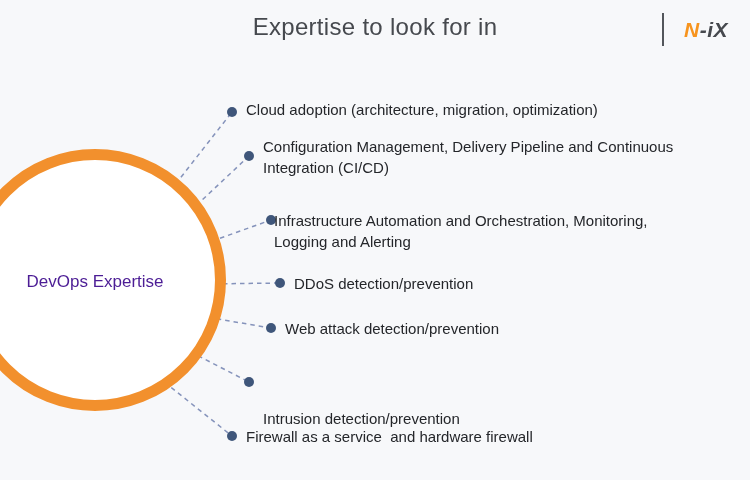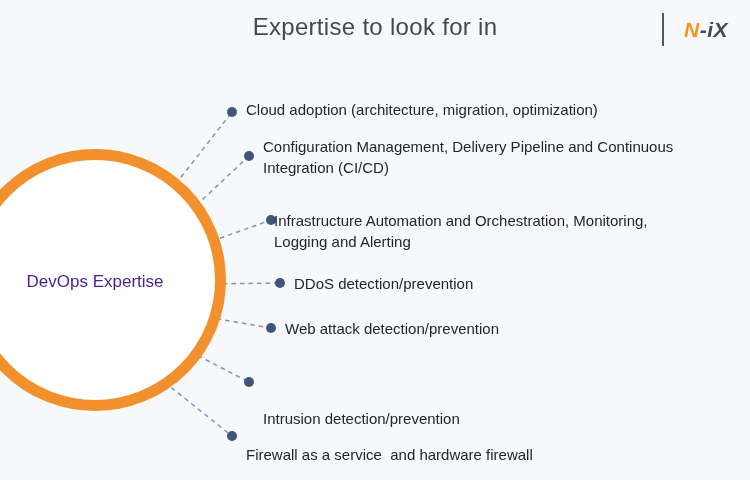--- a/index.html
+++ b/index.html
@@ -95,16 +95,16 @@
 
   <div id="items">
       <div class="item" style="left: 246px; top: 99px;">Cloud adoption (architecture, migration, optimization)</div>
       <div class="item" style="left: 263px; top: 136px;">Configuration Management, Delivery Pipeline and Continuous
 Integration (CI/CD)</div>
       <div class="item" style="left: 274px; top: 209.5px;">Infrastructure Automation and Orchestration, Monitoring,
 Logging and Alerting</div>
       <div class="item" style="left: 294px; top: 272.5px; text-align: right;">DDoS detection/prevention</div>
       <div class="item" style="left: 285px; top: 317.5px; text-align: center;">Web attack detection/prevention</div>
       <div class="item" style="left: 263px; top: 371.5px; margin-top: 36px;">Intrusion detection/prevention</div>
-      <div class="item" style="left: 246px; top: 425.5px; margin-top: 18px;">Firewall as a service  and hardware firewall</div>
+      <div class="item" style="left: 246px; top: 425.5px;">Firewall as a service  and hardware firewall</div>
     </div>
 
 </div>
 
 </body></html>

